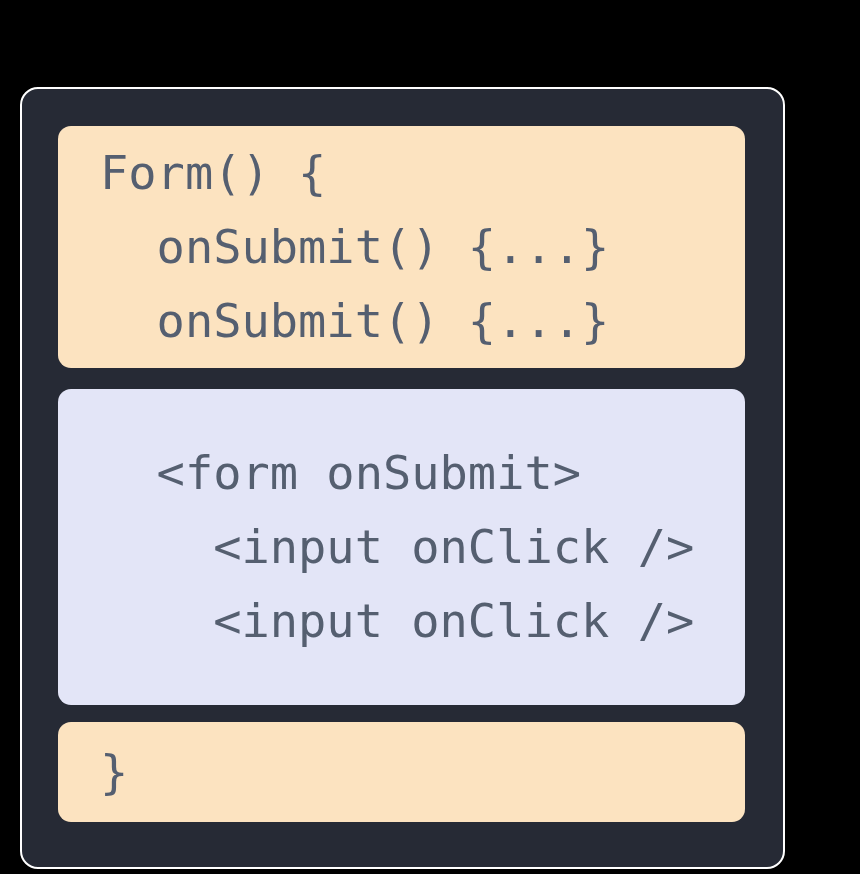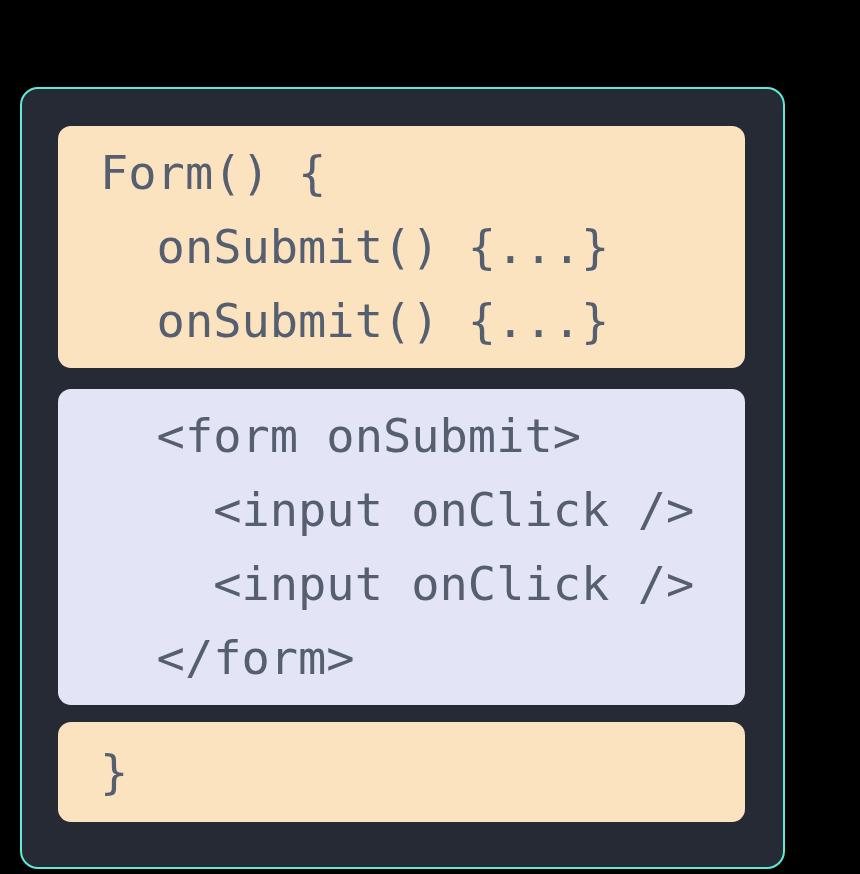--- a/index.html
+++ b/index.html
@@ -24,21 +24,21 @@
 
   
   #code-panel {
     position: absolute;
     left: 20px;
     top: 87px;
     width: 765px;
     height: 782px;
     box-sizing: border-box;
     background: #262A35;
-    border: 2px solid #5eead4;
+    border: 2px solid #ffffff;
     border-radius: 18px;
     overflow: hidden;
   }
 
   
   .code-block {
     position: absolute;
     left: 36px;           
     width: 687px;
     box-sizing: border-box;
@@ -92,21 +92,20 @@
         <div class="code-line">  onSubmit() {...}</div>
         <div class="code-line">  onSubmit() {...}</div>
       </div>
     </div>
 
     <div class="code-block block-lavender" id="block-markup">
       <div class="code-lines">
         <div class="code-line">  &lt;form onSubmit&gt;</div>
         <div class="code-line">    &lt;input onClick /&gt;</div>
         <div class="code-line">    &lt;input onClick /&gt;</div>
-        <div class="code-line">  &lt;/form&gt;</div>
       </div>
     </div>
 
     <div class="code-block block-cream" id="block-closing-brace">
       <div class="code-lines">
         <div class="code-line">}</div>
       </div>
     </div>
 
   </div>

